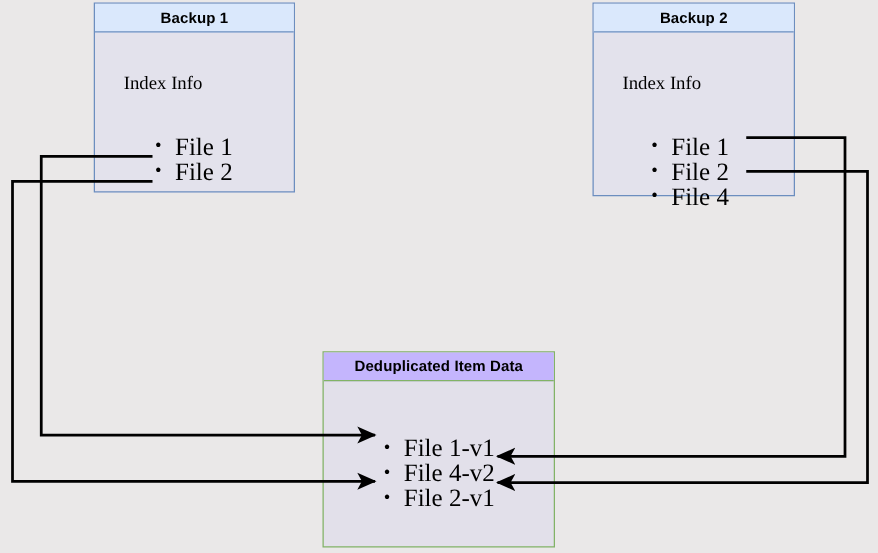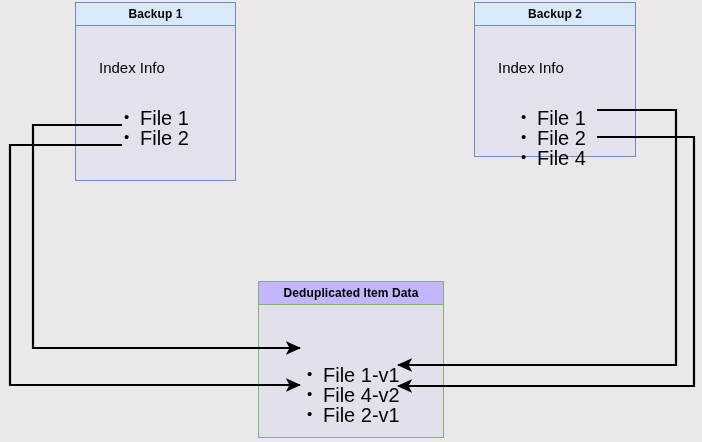--- a/index.html
+++ b/index.html
@@ -46,20 +46,21 @@
     font-weight: bold;
     letter-spacing: .1px;
   }
   .box.green .box-header {
     border-bottom-color: #82b366;
     background: #c4b5fd;
   }
   .box-body {
     position: relative;
     height: calc(100% - 23px);
+    font-family: Liberation Serif, serif;
   }
 
   .index-label {
     position: absolute;
     font-size: 15px;
     white-space: nowrap;
   }
 
   .file-list {
     position: absolute;
@@ -96,21 +97,21 @@
     stroke-width: 2.2;
     stroke-linejoin: miter;
     stroke-linecap: butt;
   }
 </style>
 </head>
 <body>
 
 <div class="canvas">
 
-  <div class="box" style="left:75px; top:2px; width:161px; height:179px;">
+  <div class="box" style="left:75px; top:2px; width:161px; height:152px;">
     <div class="box-header">Backup 1</div>
     <div class="box-body">
       <div class="index-label" style="left:23px; top:33px;">Index Info</div>
       <ul class="file-list" style="left:48px; top:82px;">
         <li>File 1</li>
         <li>File 2</li>
       </ul>
     </div>
   </div>
 
@@ -122,21 +123,21 @@
         <li>File 1</li>
         <li>File 2</li>
         <li>File 4</li>
       </ul>
     </div>
   </div>
 
   <div class="box green" style="left:258px; top:281px; width:186px; height:157px;">
     <div class="box-header">Deduplicated Item Data</div>
     <div class="box-body">
-      <ul class="file-list" style="left:48px; top:60px;">
+      <ul class="file-list" style="left:48px; top:44px;">
         <li>File 1-v1</li>
         <li>File 4-v2</li>
         <li>File 2-v1</li>
       </ul>
     </div>
   </div>
 
   <svg class="wires" viewBox="0 0 702 442">
     <defs>
       <marker id="ah-r" viewBox="0 0 10 10" refX="9.2" refY="5" markerWidth="7" markerHeight="7" orient="auto-start-reverse">

